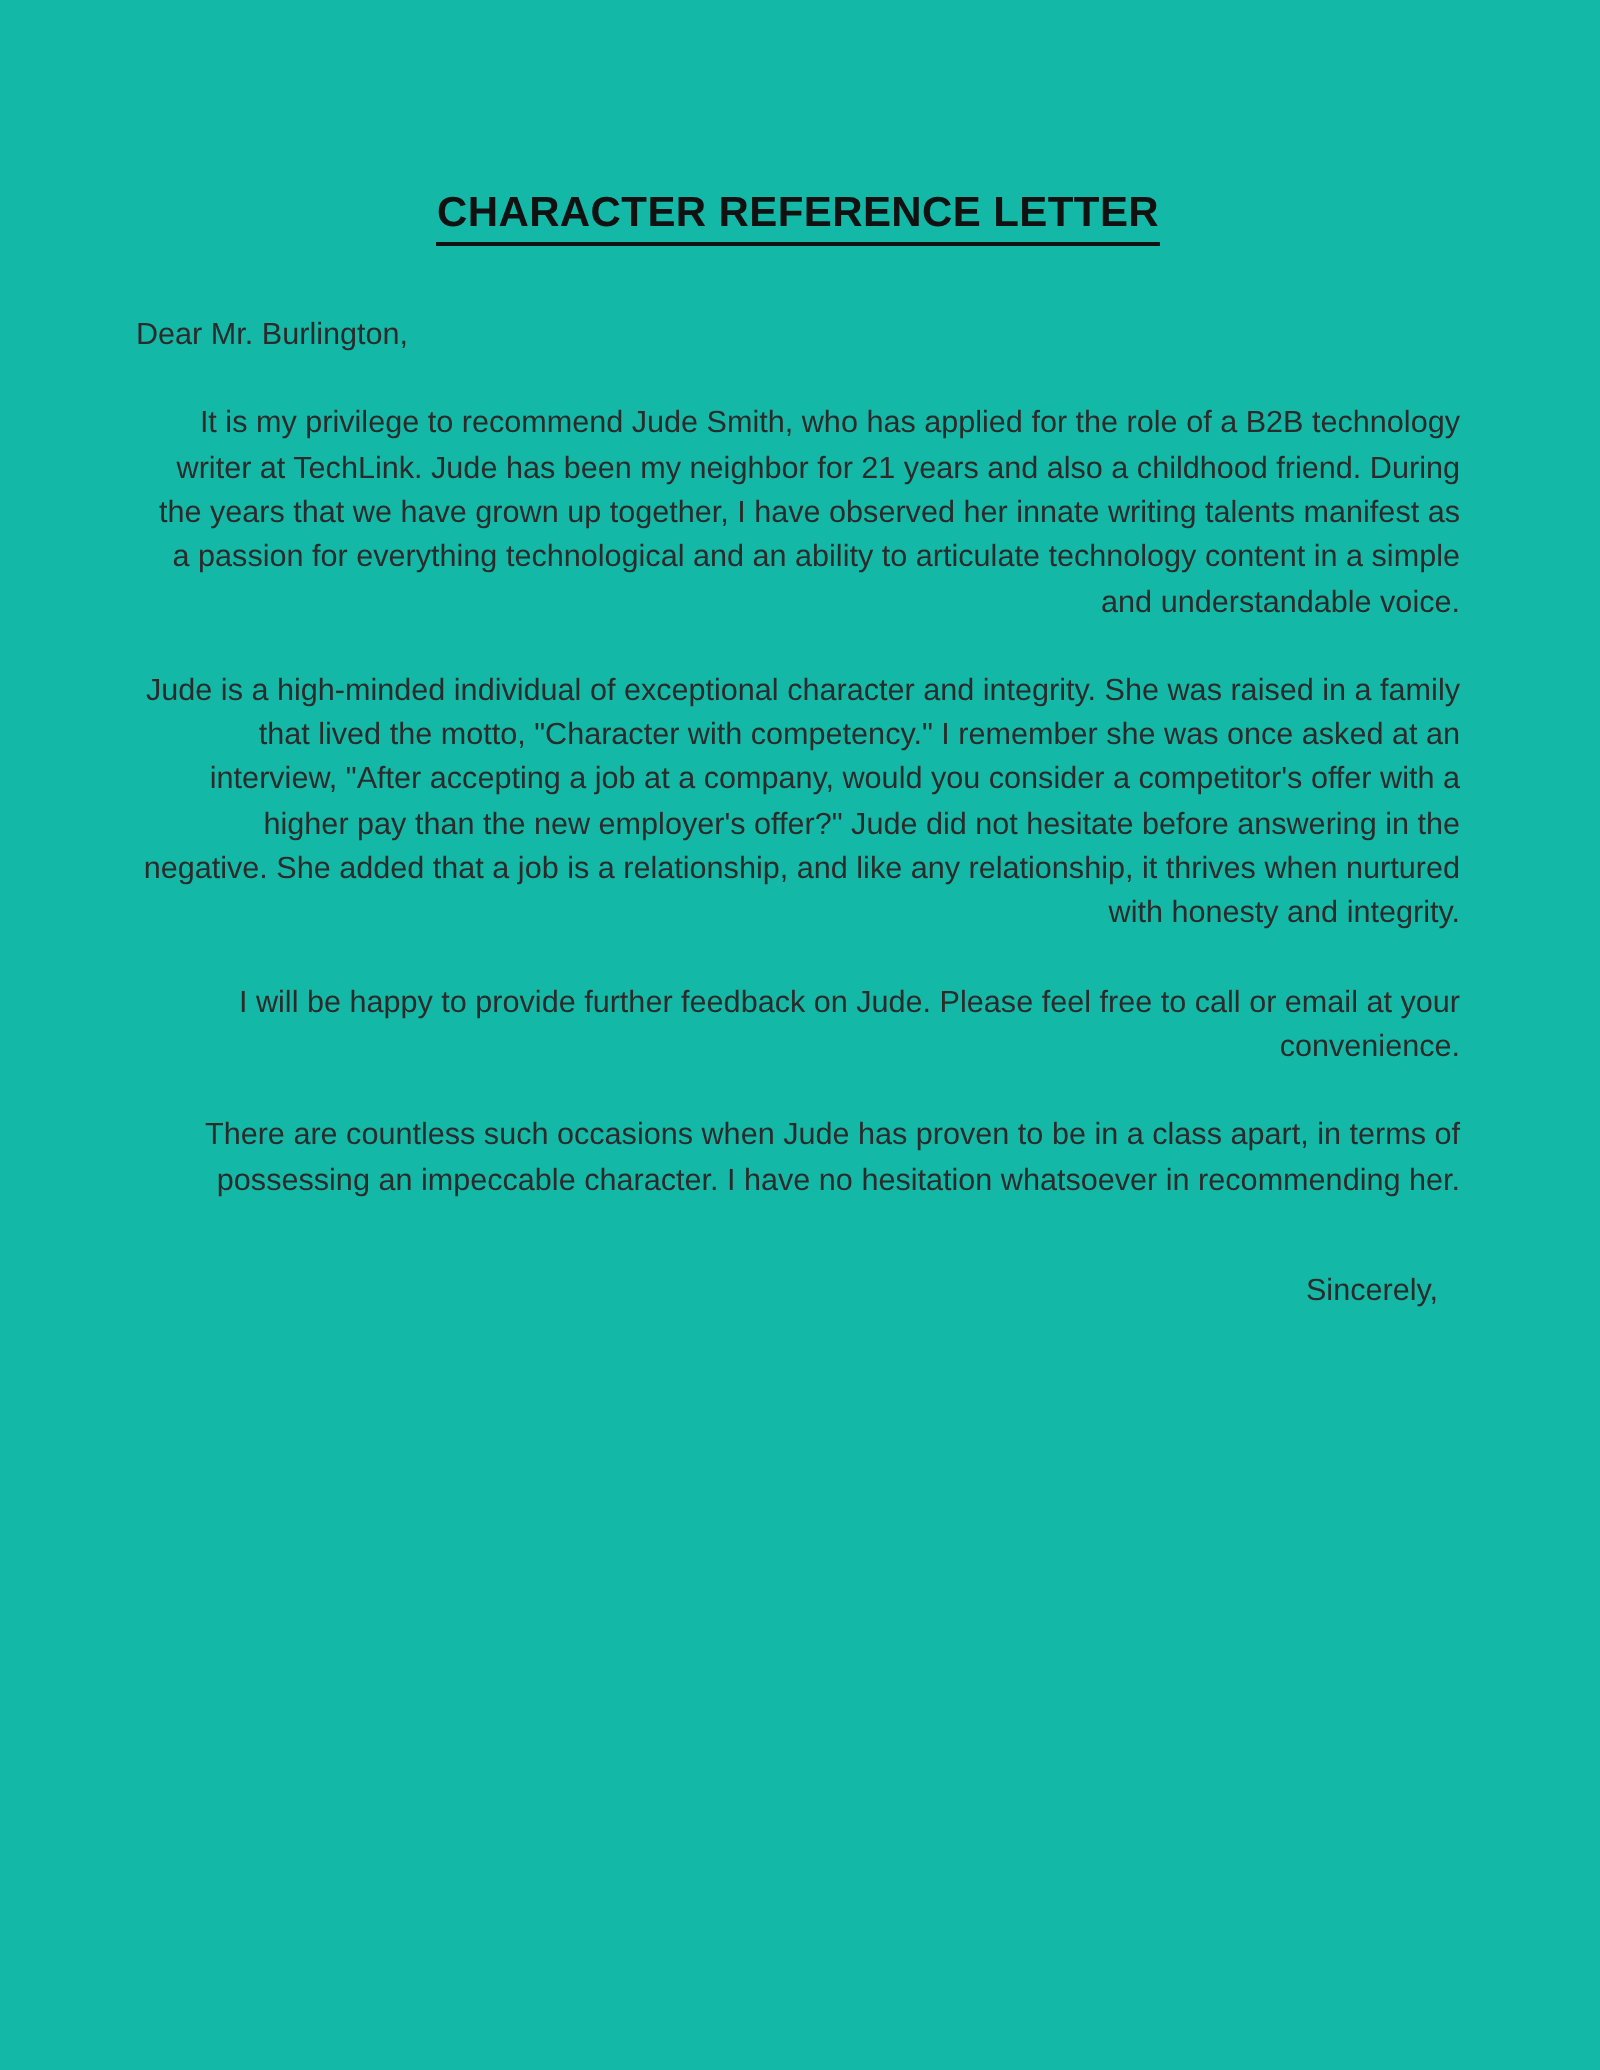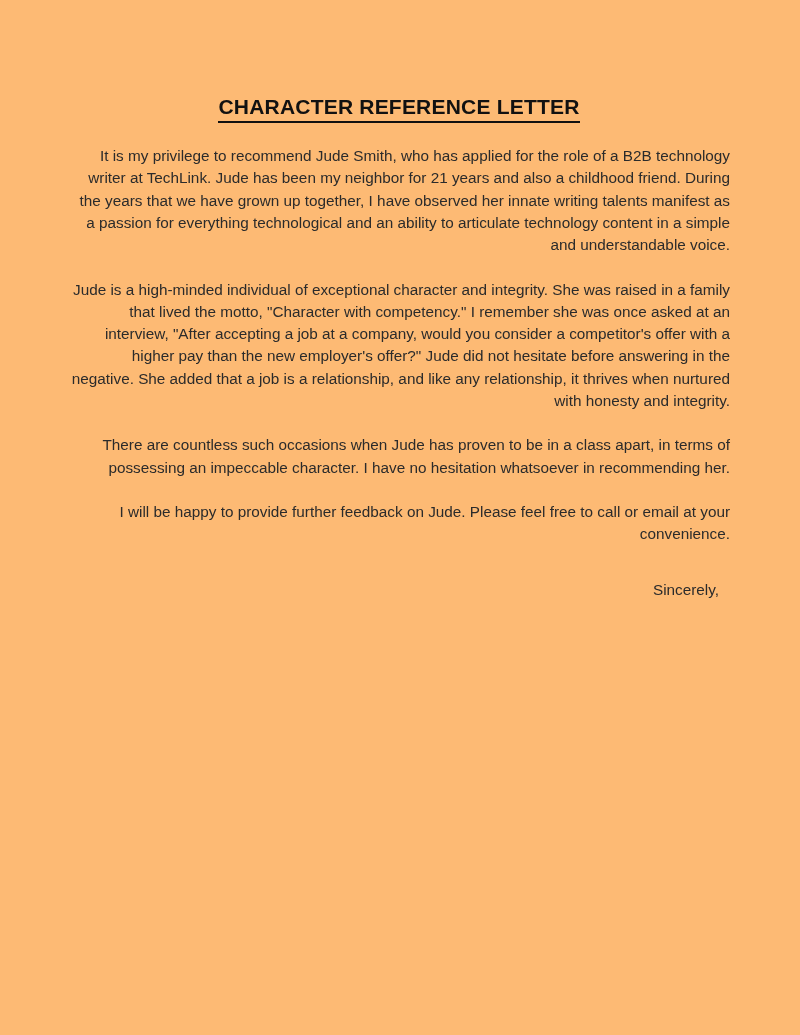--- a/index.html
+++ b/index.html
@@ -11,21 +11,21 @@
     width: 800px;
     height: 1035px;
     font-family: "Liberation Sans", "DejaVu Sans", sans-serif;
     color: #2b2b2b;
     -webkit-font-smoothing: antialiased;
   }
   .page {
     position: relative;
     width: 800px;
     height: 1035px;
-    background: #fdba74;
+    background: #14b8a6;
     box-sizing: border-box;
     overflow: hidden;
   }
   .letter-body {
     position: absolute;
     left: 68px;
     top: 0;
     width: 662px;
   }
   .letter-title {
@@ -77,26 +77,27 @@
   }
 </style>
 </head>
 <body>
 
 <div class="page">
   <div class="letter-body">
 
     <h1 class="letter-title"><span class="title-underline">CHARACTER REFERENCE LETTER</span></h1>
 
+    <p class="salutation">Dear Mr. Burlington,</p>
 
     <p class="para">It is my privilege to recommend Jude Smith, who has applied for the role of a B2B technology writer at TechLink. Jude has been my neighbor for 21 years and also a childhood friend. During the years that we have grown up together, I have observed her innate writing talents manifest as a passion for everything technological and an ability to articulate technology content in a simple and understandable voice.</p>
 
     <p class="para">Jude is a high-minded individual of exceptional character and integrity. She was raised in a family that lived the motto, "Character with competency." I remember she was once asked at an interview, "After accepting a job at a company, would you consider a competitor's offer with a higher pay than the new employer's offer?" Jude did not hesitate before answering in the negative. She added that a job is a relationship, and like any relationship, it thrives when nurtured with honesty and integrity.</p>
 
+    <p class="para">I will be happy to provide further feedback on Jude. Please feel free to call or email at your convenience.</p>
+
     <p class="para">There are countless such occasions when Jude has proven to be in a class apart, in terms of possessing an impeccable character. I have no hesitation whatsoever in recommending her.</p>
-
-    <p class="para">I will be happy to provide further feedback on Jude. Please feel free to call or email at your convenience.</p>
 
     <p class="closing">Sincerely,</p>
 
 
   </div>
 </div>
 
 </body></html>

